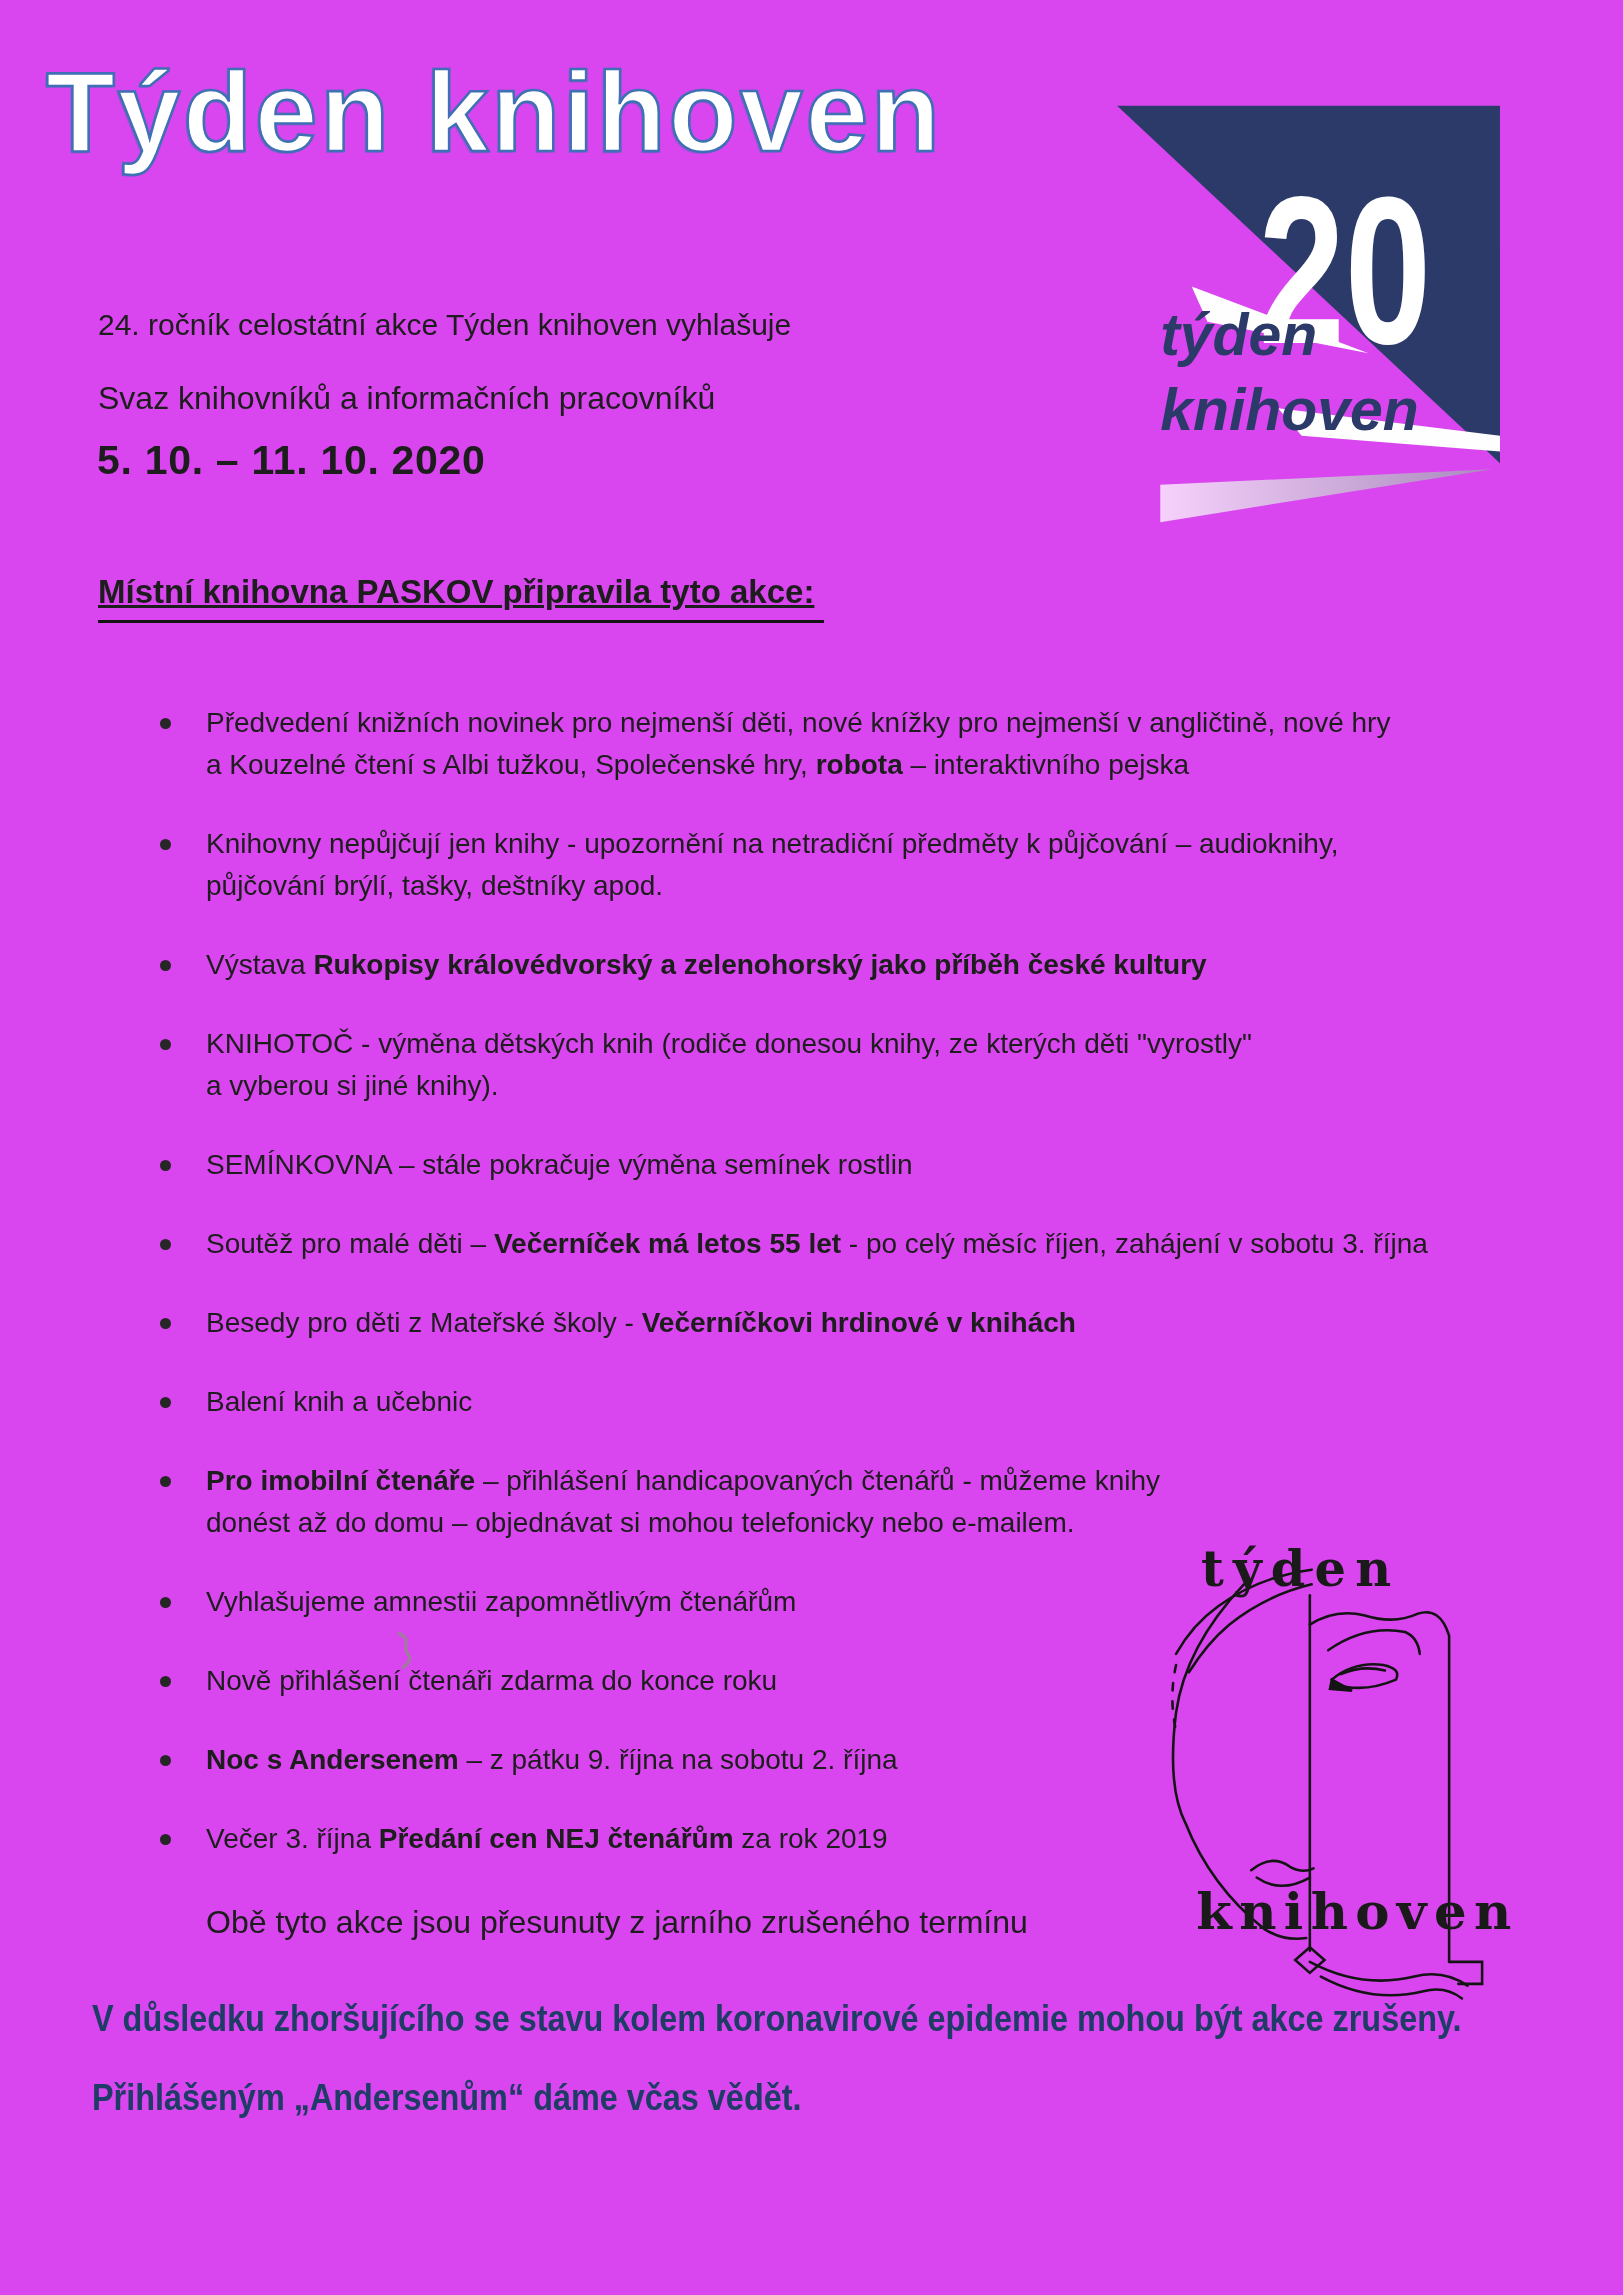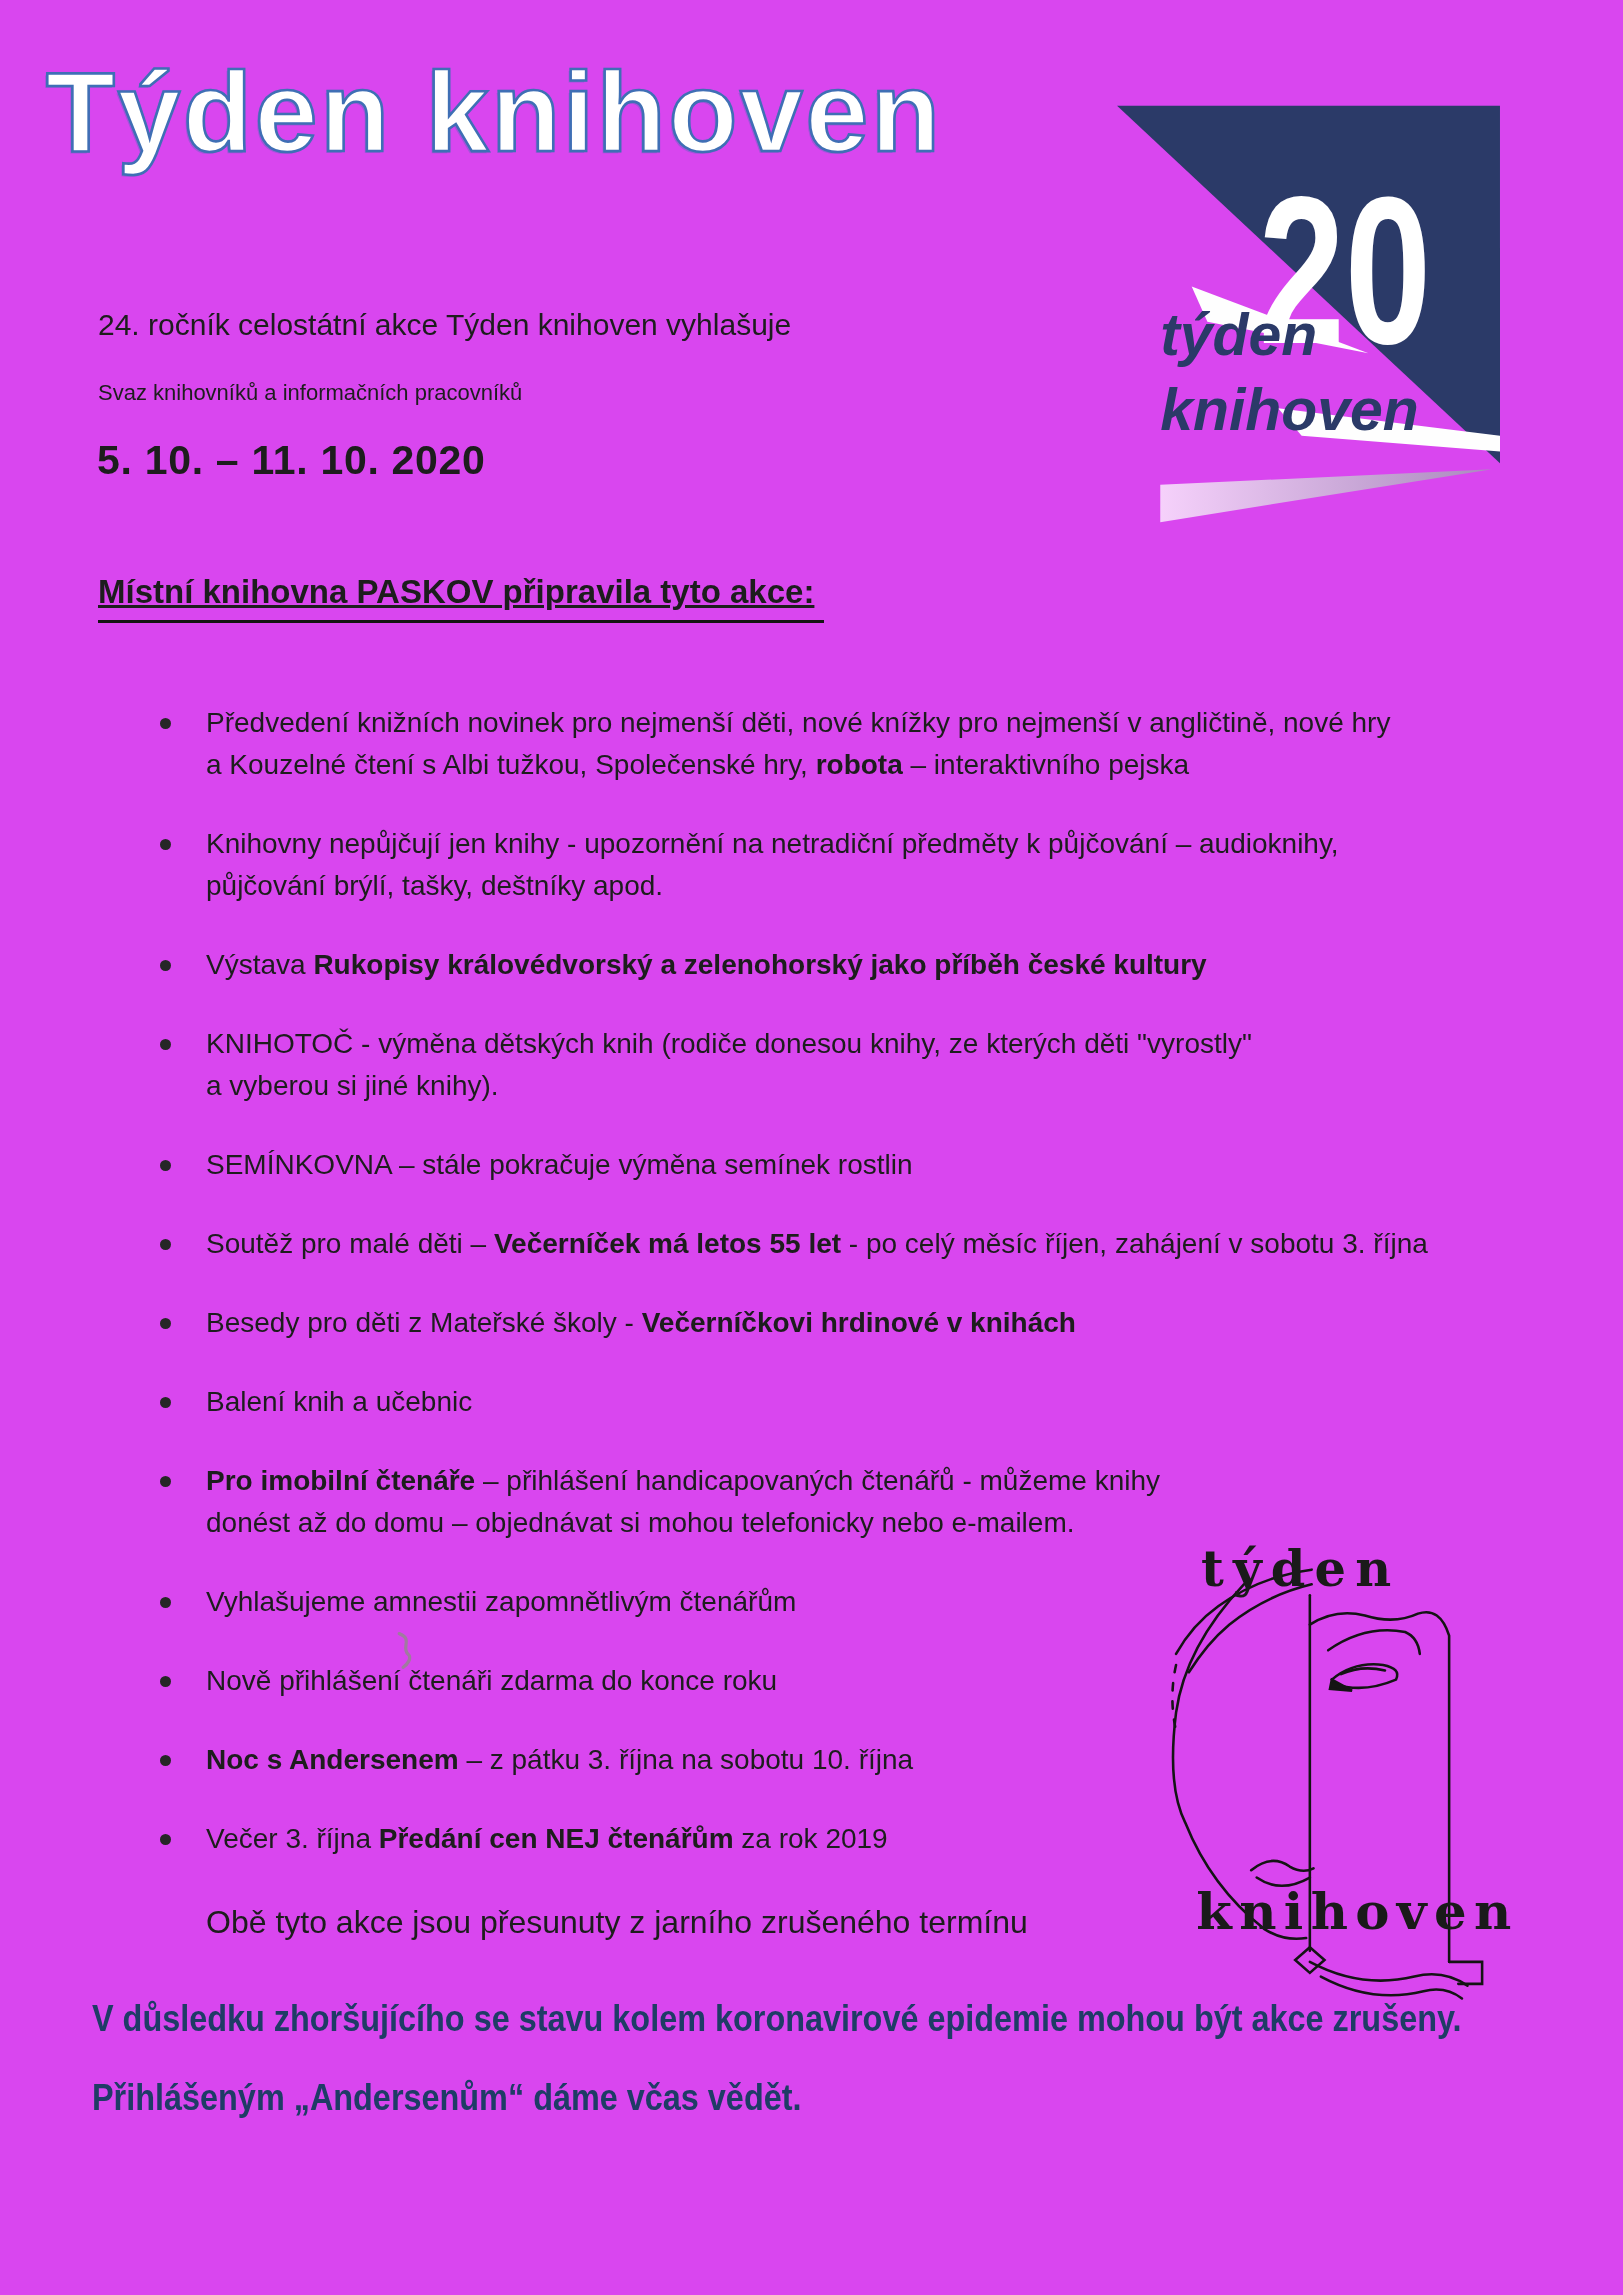--- a/index.html
+++ b/index.html
@@ -18,21 +18,21 @@
     font-size:113px; font-weight:bold; letter-spacing:2.6px;
     color:#ffffff;
     -webkit-text-stroke:2.6px #3f6fb5;
     text-shadow:-2px 2px 0 rgba(63,111,181,0.35), 0 0 1.3px #3f6fb5;
     white-space:nowrap;
   }
   
   .logo20 { position:absolute; left:1113px; top:98px; width:393px; height:432px; }
   
   .intro1 { position:absolute; left:98px; top:308px; font-size:30px; }
-  .intro2 { position:absolute; left:98px; top:380px; font-size:22px; }
+  .intro2 { position:absolute; left:98px; top:380px; font-size:32px; }
   .dates  { position:absolute; left:97px; top:437px; font-size:41px; font-weight:bold; letter-spacing:0.7px; }
   .heading {
     position:absolute; left:98px; top:573px;
     font-size:33px; font-weight:bold;
     border-bottom:3.9px solid #141414; padding:0 9.2px 9.2px 0;text-decoration:underline;
   }
   
   .list-wrap { position:absolute; left:108px; top:702px; width:1427px; }
   ul.events { list-style:none; margin:0; padding:0; }
   ul.events li {
@@ -96,21 +96,21 @@
         <li><span>Knihovny nepůjčují jen knihy - upozornění na netradiční předměty k půjčování – audioknihy,</span><br><span>půjčování brýlí, tašky, deštníky apod.</span></li>
         <li><span>Výstava </span><span class="b">Rukopisy královédvorský a zelenohorský jako příběh české kultury</span></li>
         <li><span>KNIHOTOČ - výměna dětských knih (rodiče donesou knihy, ze kterých děti "vyrostly"</span><br><span>a vyberou si jiné knihy).</span></li>
         <li><span>SEMÍNKOVNA – stále pokračuje výměna semínek rostlin</span></li>
         <li><span>Soutěž pro malé děti – </span><span class="b">Večerníček má letos 55 let</span><span> - po celý měsíc říjen, zahájení v sobotu 3. října</span></li>
         <li><span>Besedy pro děti z Mateřské školy  - </span><span class="b">Večerníčkovi hrdinové v knihách</span></li>
         <li><span>Balení knih a učebnic</span></li>
         <li><span class="b">Pro imobilní čtenáře</span><span> – přihlášení handicapovaných čtenářů -  můžeme knihy</span><br><span>donést až do domu – objednávat si mohou telefonicky nebo e-mailem.</span></li>
         <li><span>Vyhlašujeme amnestii zapomnětlivým čtenářům</span></li>
         <li><span>Nově přihlášení čtenáři zdarma do konce roku</span></li>
-        <li><span class="b">Noc s Andersenem</span><span> – z pátku 3. října na sobotu 10. října</span></li>
+        <li><span class="b">Noc s Andersenem</span><span> – z pátku 9. října na sobotu 2. října</span></li>
         <li><span>Večer 3. října </span><span class="b">Předání cen NEJ čtenářům</span><span> za rok 2019</span></li>
       </ul>
     <div class="note">Obě tyto akce jsou přesunuty z jarního zrušeného termínu</div>
   </div>
 
   <svg class="artifact" viewBox="0 0 40 60">
     <path d="M8 4 C30 12 10 26 22 36 C28 42 20 52 14 56" stroke="#8d8d85" stroke-width="5" fill="none" stroke-linecap="round"></path>
   </svg>
 
   <div class="logo-face">

